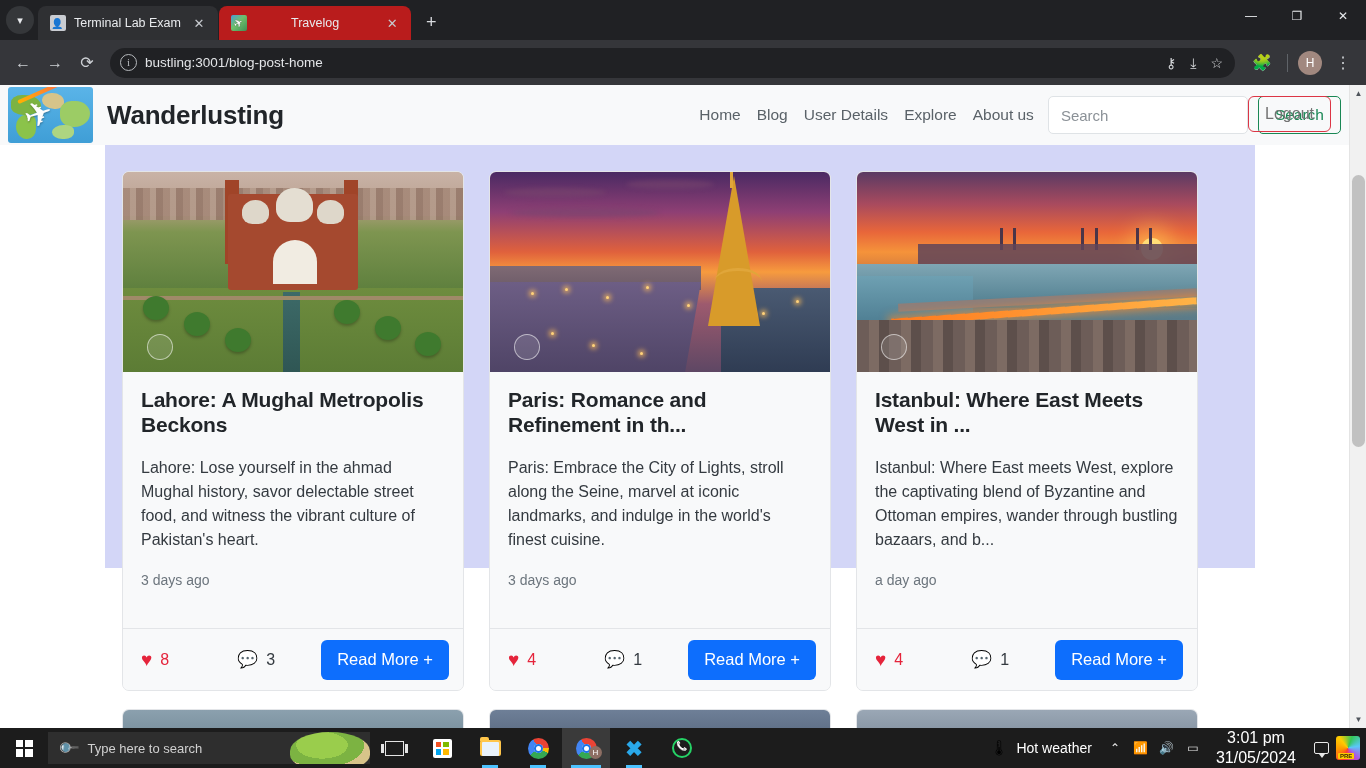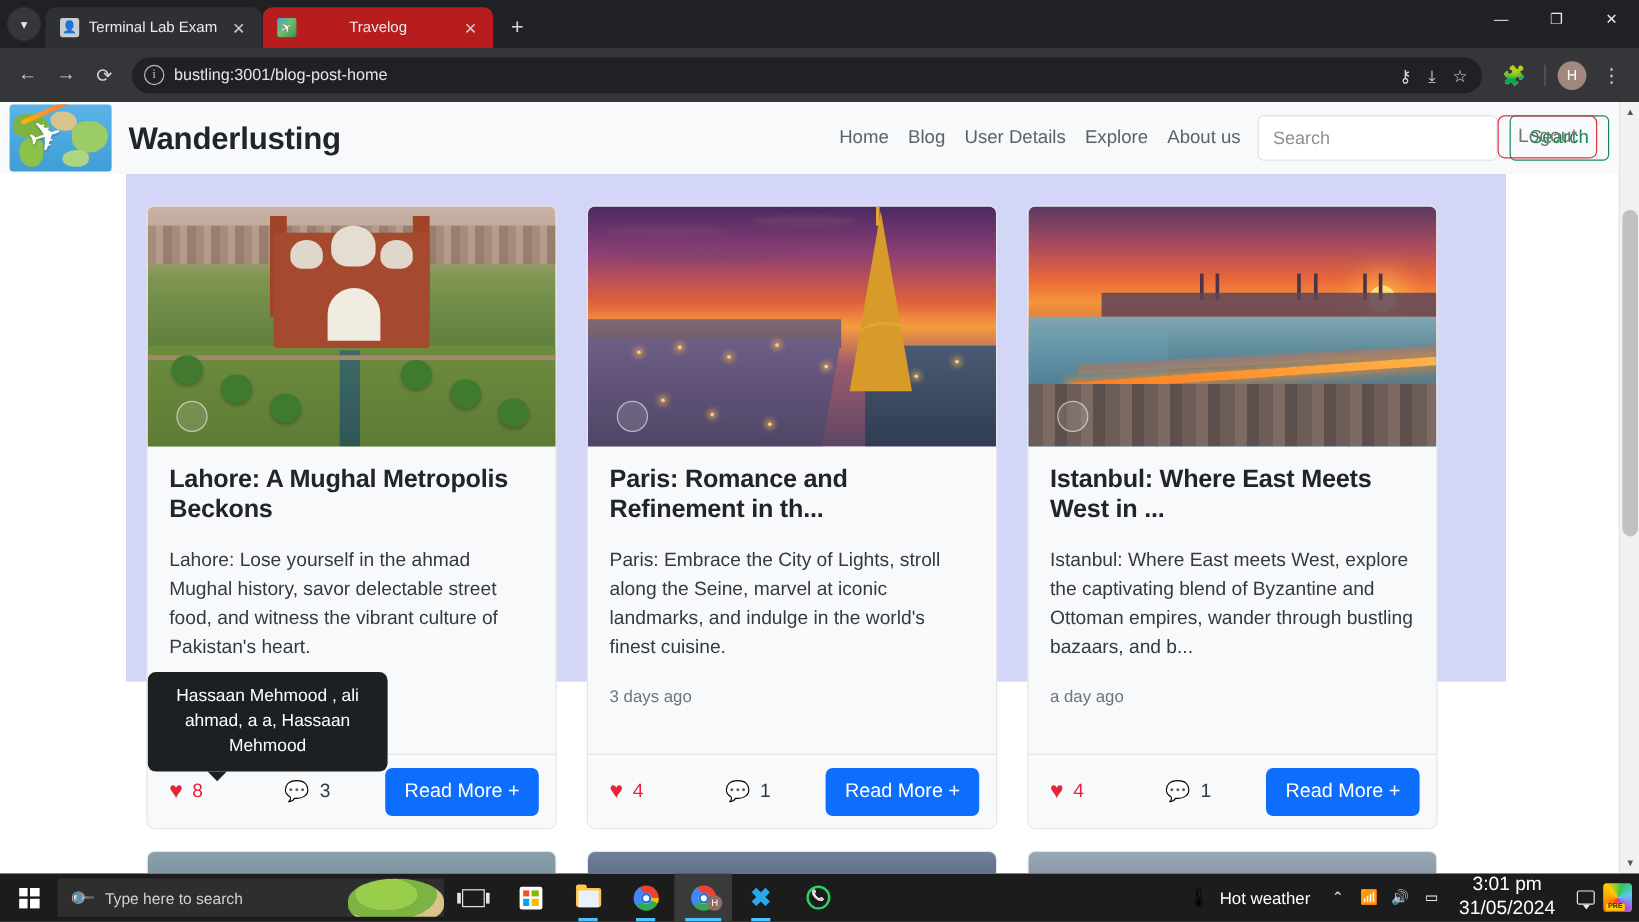--- a/index.html
+++ b/index.html
@@ -553,21 +553,20 @@
                 <div class="bush" style="left:30%;top:78%"></div>
                 <div class="bush" style="left:62%;top:64%"></div>
                 <div class="bush" style="left:74%;top:72%"></div>
                 <div class="bush" style="left:86%;top:80%"></div>
                 <div class="wm"></div>
               </div>
               <div class="card-body">
                 <div class="card-title">Lahore: A Mughal Metropolis Beckons</div>
                 <div class="card-text">Lahore: Lose yourself in the ahmad Mughal history, savor delectable street food, and witness the vibrant culture of Pakistan's heart.</div>
                 <div class="card-time">3 days ago</div>
-                <div class="tooltip">Hassaan Mehmood , ali ahmad, a a, Hassaan Mehmood</div>
               </div>
               <div class="card-footer">
                 <div class="stat likes">
                   <span class="heart">♥</span>
                   <span class="num like">8</span>
                 </div>
                 <div class="stat comments">
                   <span class="bubble">💬</span>
                   <span class="num cmt">3</span>
                 </div>

